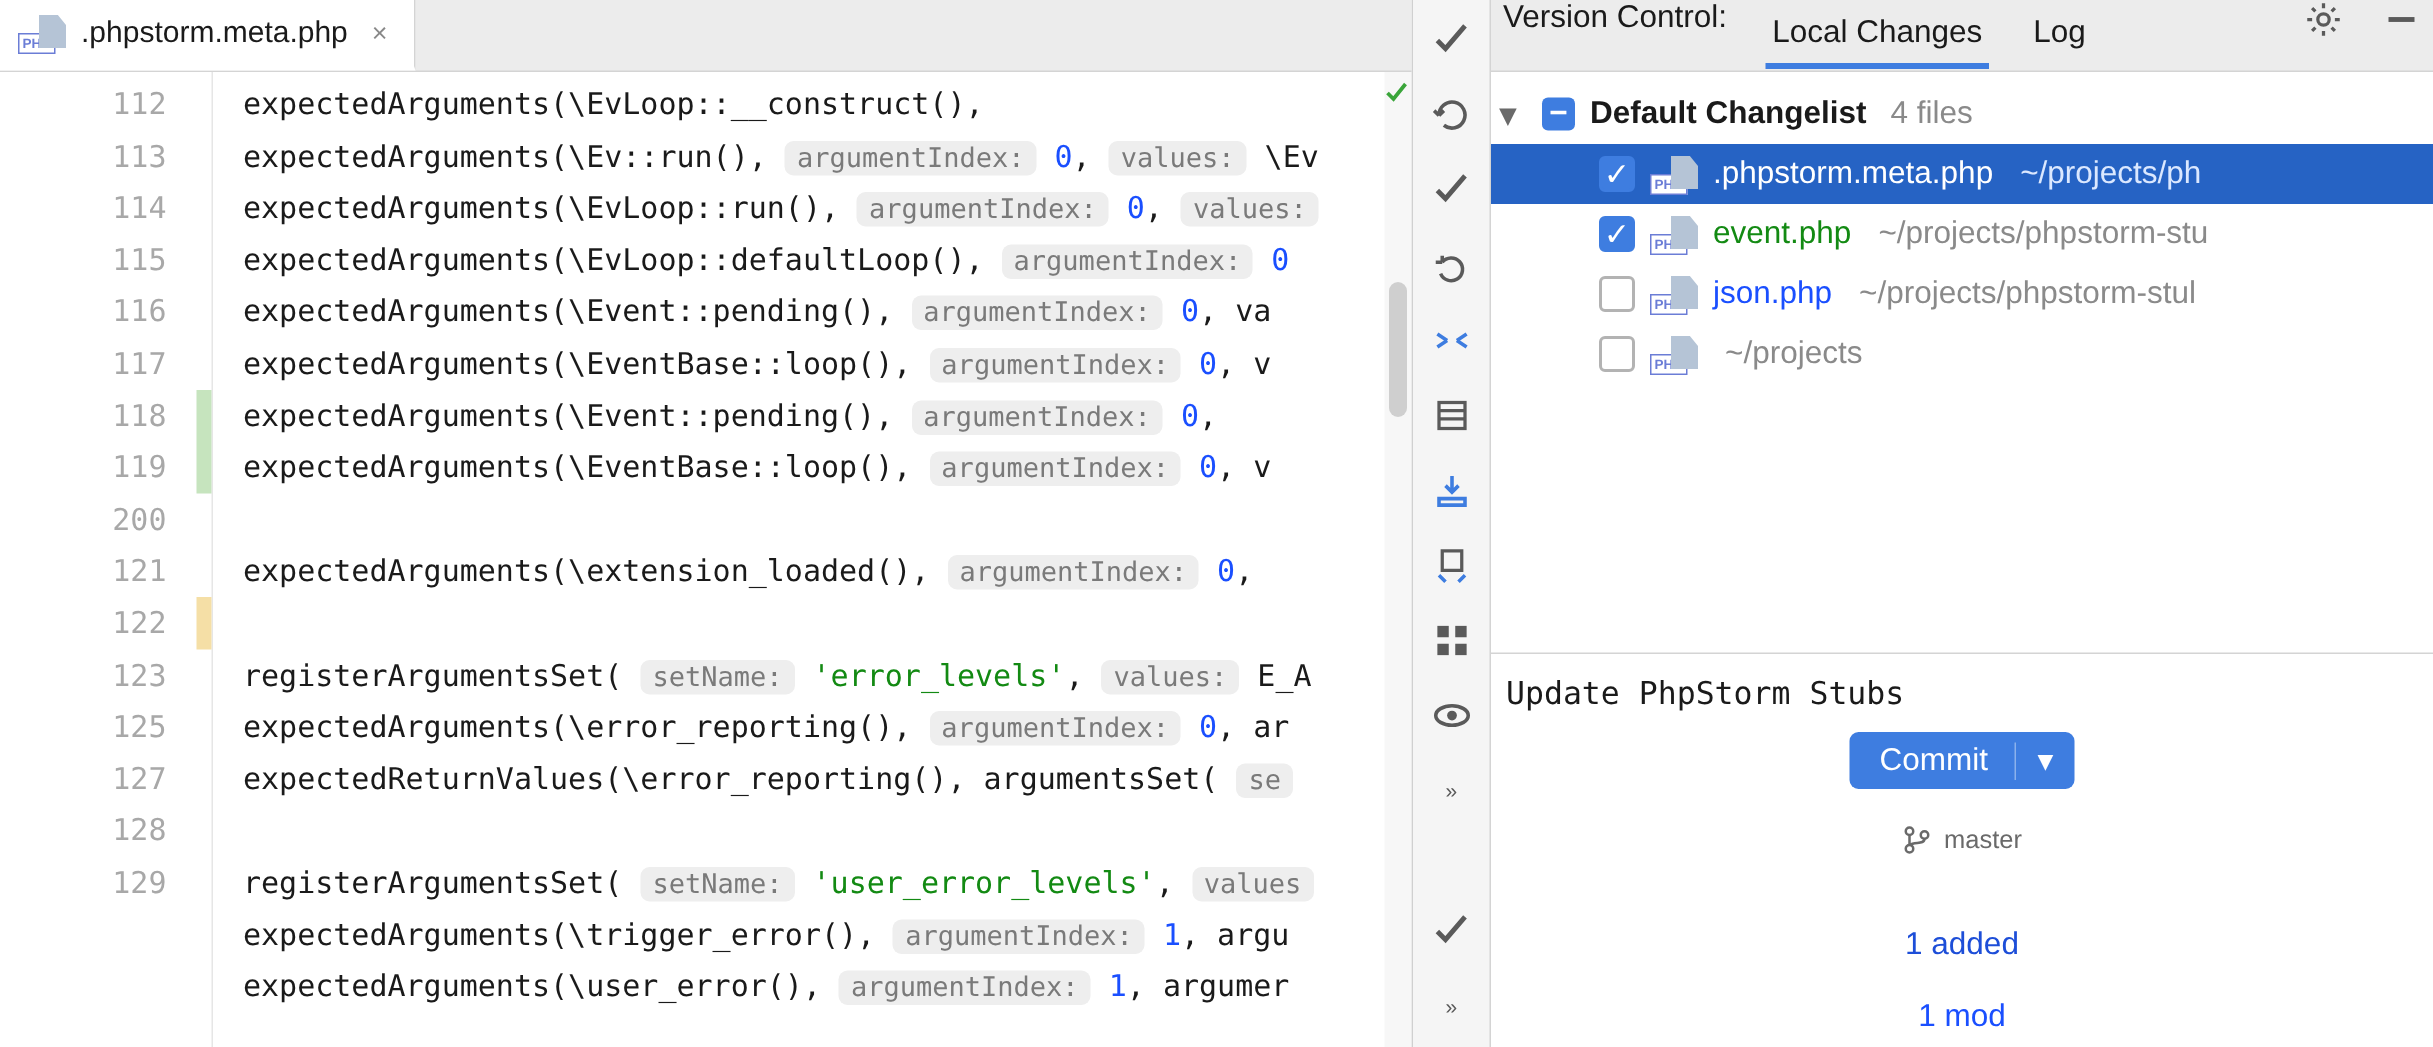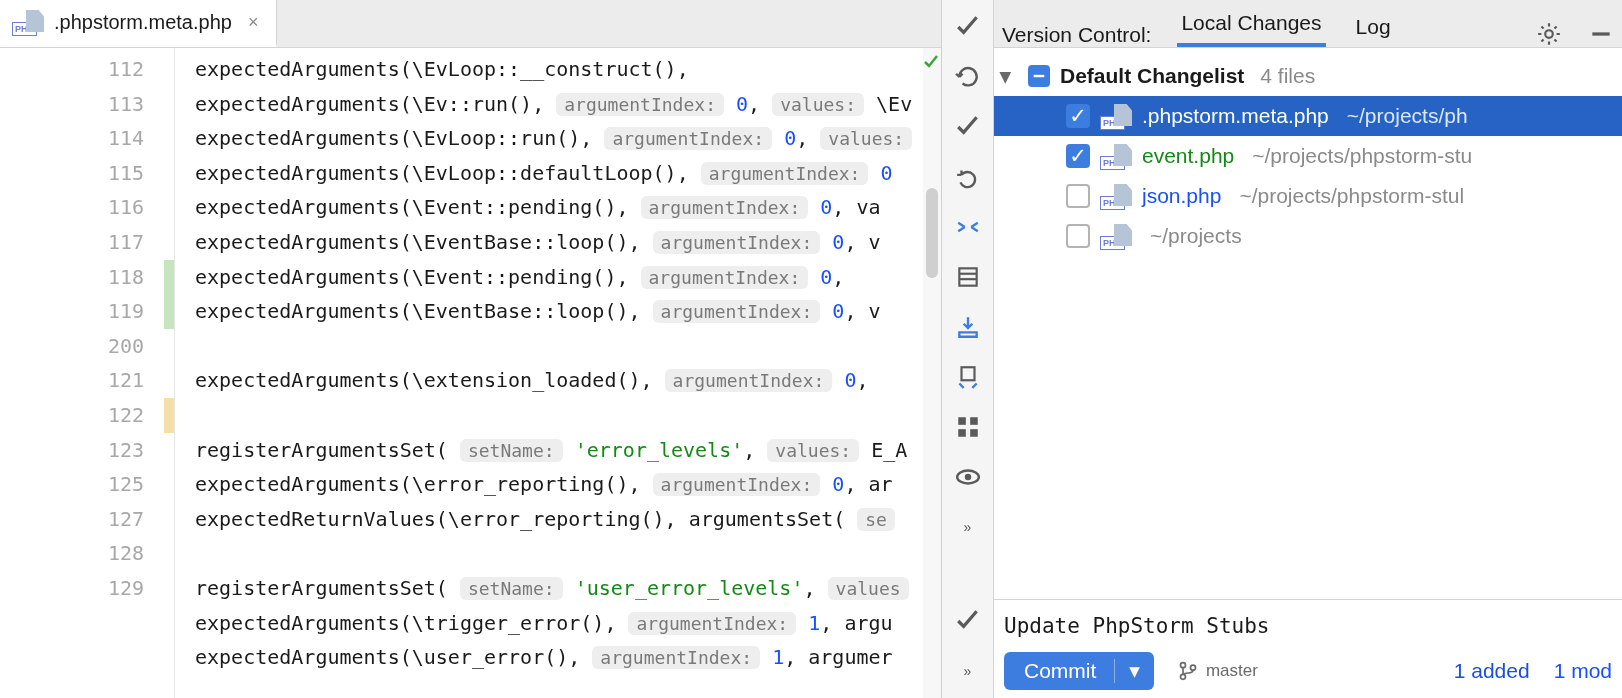--- a/index.html
+++ b/index.html
@@ -53,21 +53,21 @@
     width: 18px; height: 22px;
     background: #b5c4d6;
     clip-path: polygon(0 0, 70% 0, 100% 30%, 100% 100%, 0 100%);
     position: absolute;
     right: 0; top: 0;
   }
   .tab-name { color: #1a1a1a; font-size: 20px; }
   .tab-close { color: #888; font-size: 18px; cursor: pointer; margin-left: 6px; }
   .editor-body { flex: 1; display: flex; overflow: hidden; position: relative; }
   .gutter {
-    width: 175px;
+    width: 142px;
     background: #fff;
     border-right: 1px solid #e6e6e6;
     padding-top: 4px;
     font-family: "SF Mono", Consolas, monospace;
     font-size: 20px;
     text-align: right;
     color: #a8a8a8;
   }
   .gutter .ln { height: 34.6px; line-height: 34.6px; padding-right: 30px; position: relative; }
   .gutter .marker-green::after {
@@ -109,21 +109,21 @@
   }
   .toolbar .tbtn { width: 30px; height: 30px; display: flex; align-items: center; justify-content: center; color: #5a5a5a; cursor: pointer; }
   .toolbar .tbtn svg { width: 26px; height: 26px; }
   .toolbar .spacer { flex: 1; }
   .vcs-pane { flex: 1; display: flex; flex-direction: column; overflow: hidden; min-width: 0; }
   .vcs-header {
     height: 48px;
     background: #ececec;
     border-bottom: 1px solid #d4d4d4;
     display: flex;
-    align-items: flex-end;
+    align-items: flex-start;
     padding: 0 8px 0 6px;
     gap: 26px;
     font-size: 21px;
     color: #1a1a1a;
   }
   .vcs-title { padding-left: 2px; }
   .vcs-tab { padding: 10px 4px 8px 4px; cursor: pointer; }
   .vcs-tab.active { border-bottom: 4px solid #3e7de0; }
   .vcs-header .hspacer { flex: 1; }
   .gear, .minimize { width: 26px; height: 26px; color: #5a5a5a; cursor: pointer; }
@@ -149,21 +149,21 @@
   .selected .fname { color: #fff; }
   .path { color: #8a8a8a; margin-left: 8px; }
   .files-count { font-weight: 400; color: #8a8a8a; margin-left: 6px; }
   .commit-area { border-top: 1px solid #d4d4d4; padding: 10px 10px 8px 10px; }
   .commit-msg {
     font-family: "SF Mono", Consolas, monospace;
     font-size: 21px;
     color: #1a1a1a;
     padding: 4px 0 14px 0;
   }
-  .commit-bar { display: flex; align-items: center; gap: 24px; }
+  .commit-bar { display: flex; align-items: center; gap: 24px; flex-direction: column; }
   .commit-btn {
     background: #3e7de0; color: #fff; border: none; border-radius: 6px;
     height: 38px; padding: 0 14px 0 20px; font-size: 21px;
     display: flex; align-items: center; gap: 18px; cursor: pointer;
   }
   .commit-btn .dd { border-left: 1px solid rgba(255,255,255,.4); padding-left: 14px; }
   .branch { display: flex; align-items: center; gap: 8px; color: #6a6a6a; font-size: 17px; }
   .bar-spacer { flex: 1; }
   .added { color: #1d4ed8; font-size: 21px; }
   .mod { color: #1a4fff; font-size: 21px; }

